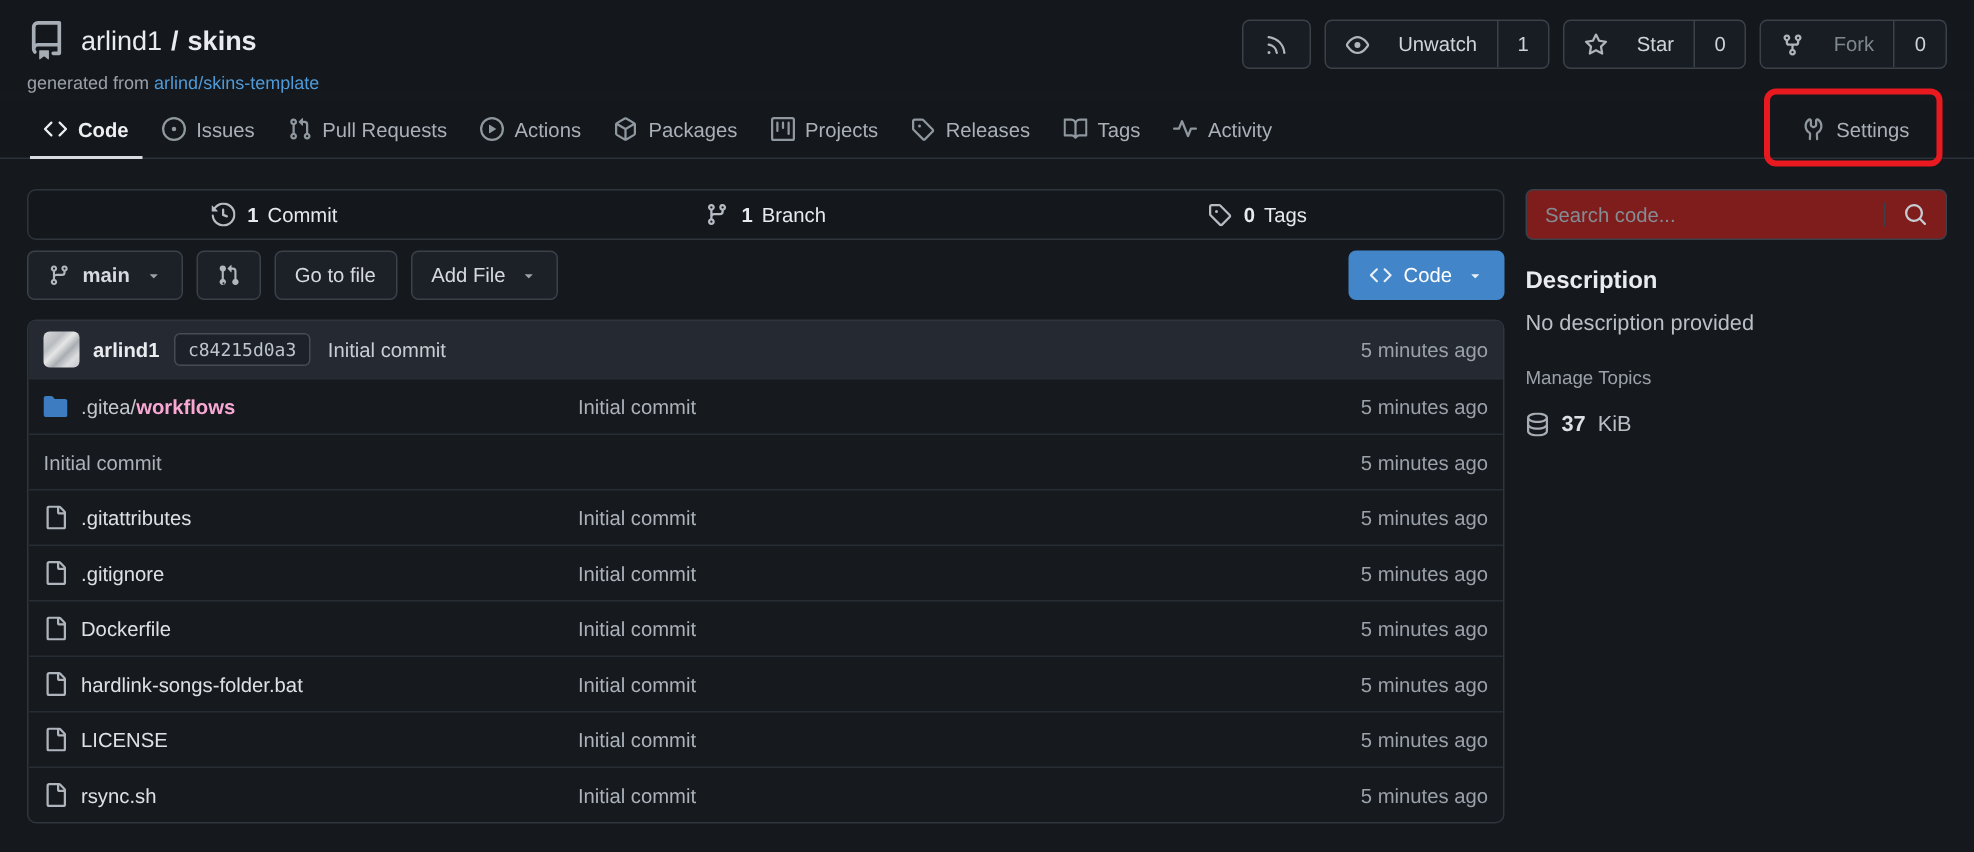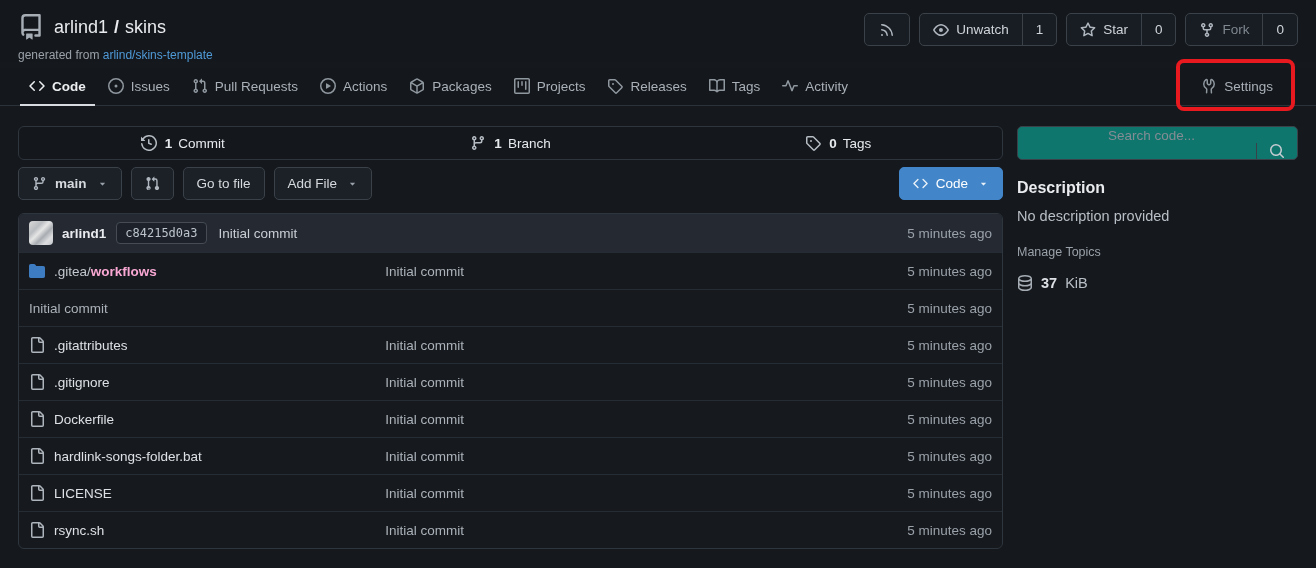--- a/index.html
+++ b/index.html
@@ -12,27 +12,27 @@
   }
   svg { display:block; flex:none; }
 
   
   .top { padding:14px 18px 0 18px; position:relative; background:#14171b; }
   .title-row { display:flex; align-items:center; gap:10px; }
   .repo-ico { color:#a6adb5; }
   .repo-title { font-size:18px; color:#e9ebee; display:flex; gap:6px; align-items:baseline; }
   .repo-title .owner { font-weight:400; cursor:pointer; }
   .repo-title .sep { color:#e9ebee; font-weight:600; }
-  .repo-title .name { font-weight:400; cursor:pointer; }
+  .repo-title .name { font-weight:700; cursor:pointer; }
   .gen-row { margin-top:8px; font-size:12px; color:#9aa1a9; }
   .gen-row a { color:#4f9ad8; text-decoration:none; cursor:pointer; }
 
   .hdr-actions { position:absolute; right:18px; top:13px; display:flex; gap:9px; }
   .btn-group { display:flex; align-items:stretch; border:1px solid #3a4149; border-radius:5px; overflow:hidden; height:33px; background:#181d23; }
-  .hbtn { display:flex; align-items:center; gap:7px; padding:0 13px; color:#cfd4da; cursor:pointer; background:transparent; font-size:13.5px; }
+  .hbtn { display:flex; align-items:center; gap:19px; padding:0 13px; color:#cfd4da; cursor:pointer; background:transparent; font-size:13.5px; }
   .hbtn .ico { color:#aeb5bd; }
   .hcount { display:flex; align-items:center; padding:0 13px; border-left:1px solid #3a4149; color:#cfd4da; cursor:pointer; }
   .hbtn.muted { color:#7f878f; }
   .icon-only { padding:0 14px; }
 
   
   .nav { margin-top:6px; padding:0 18px; border-bottom:1px solid #2b323a; display:flex; align-items:flex-end; position:relative; background:#14171b; }
   .tabs { display:flex; }
   .tab { display:flex; align-items:center; gap:7px; padding:10px 11px 11px 11px; color:#a9b0b8; cursor:pointer; position:relative; }
   .tab .ico { color:#8f979f; }
@@ -74,21 +74,21 @@
   .fname .ico-file { color:#aeb5bd; }
   .fname a { color:#dde1e5; text-decoration:none; cursor:pointer; }
   .fname .prefix { color:#c2c8ce; font-weight:400; }
   .fname .last { font-weight:700; color:#f9a8d4; }
   .fname .plain { font-weight:400; }
   .fmsg { flex:1; color:#abb2b9; cursor:pointer; }
   .ftime { color:#9aa1a9; text-align:right; }
 
   
   .sidebar { width:281px; flex:none; }
-  .search-box { height:34px; border:1px solid #3a4149; border-radius:5px; display:flex; align-items:flex-end; overflow:hidden; background:#0f766e;flex-direction:column; }
+  .search-box { height:34px; border:1px solid #3a4149; border-radius:5px; display:flex; align-items:center; overflow:hidden; background:#7f1d1d; }
   .search-box input { flex:1; background:transparent; border:none; outline:none; color:#d7dbe0; font-size:13.5px; padding:0 12px; font-family:inherit; }
   .search-box input::placeholder { color:#848c94; }
   .search-btn { width:41px; display:flex; align-items:center; justify-content:center; border-left:1px solid #3a4149; color:#c6ccd2; cursor:pointer; }
   .sb-title { margin-top:19px; font-size:16px; font-weight:700; color:#e9ebee; }
   .sb-desc { margin-top:11px; font-size:14.5px; color:#b9bfc6; }
   .sb-topics { margin-top:21px; font-size:12.5px; color:#9aa1a9; cursor:pointer; }
   .sb-size { margin-top:16px; display:flex; align-items:center; gap:8px; font-size:14.5px; color:#b9bfc6; }
   .sb-size .ico { color:#a6adb5; }
   .sb-size b { color:#dde1e5; font-weight:700; }
 </style>

